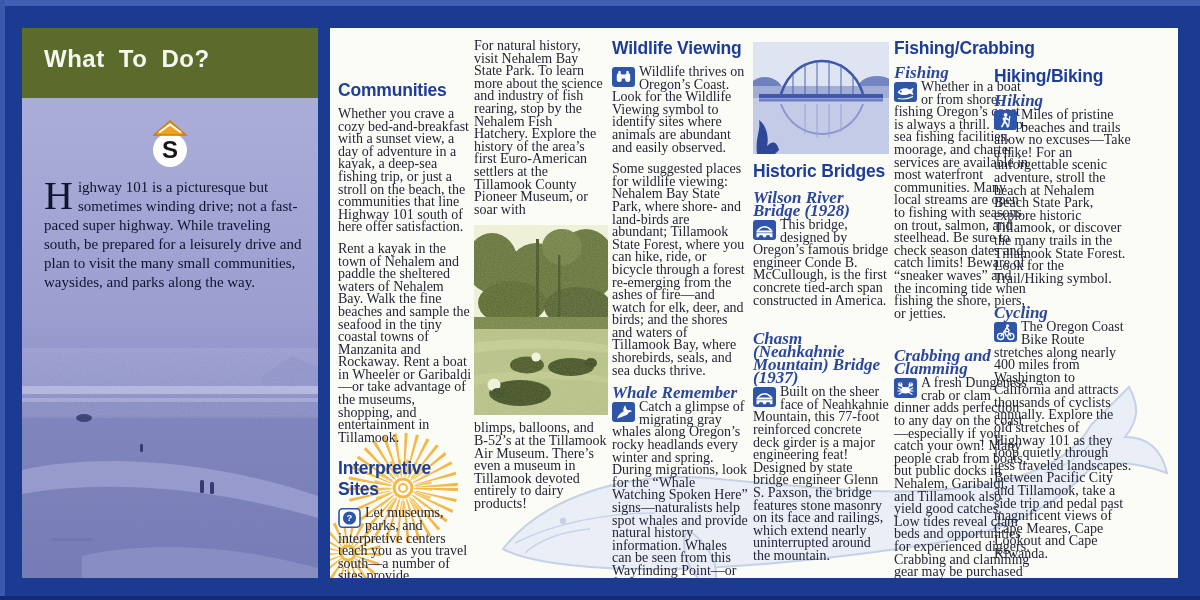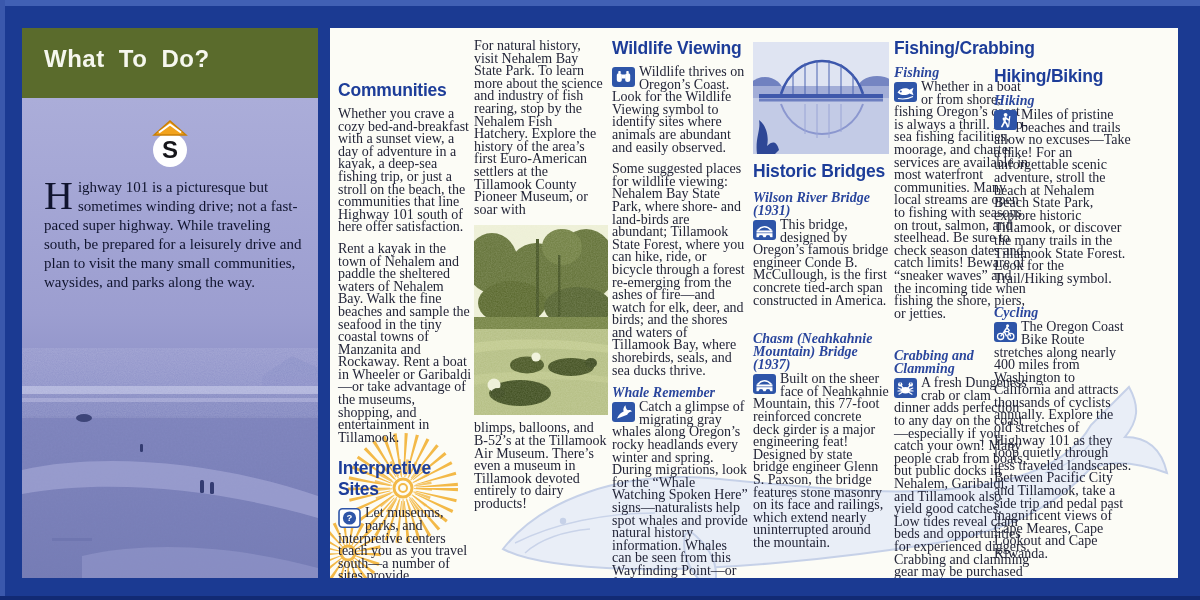--- a/index.html
+++ b/index.html
@@ -29,21 +29,21 @@
   .col{position:absolute;top:0;height:550px;z-index:2;}
   .c1{left:8px;width:134px;margin-top:42px;}
   .c2{left:144px;width:134px;}
   .c3{left:282px;width:136px;}
   .c4{left:423px;width:136px;}
   .c5{left:564px;width:136px;}
   .c6{left:664px;width:138px;margin-top:28px;}
 
   h2.head{margin:10px 0 7px;font-family:"Liberation Sans",sans-serif;font-weight:bold;
     font-size:17.5px;letter-spacing:-.2px;color:#1d3d99;}
-  .sub{margin:9px 0 2px;font-style:italic;font-weight:600;font-size:14px;color:#2a469d;line-height:13px;}
+  .sub{margin:9px 0 2px;font-style:italic;font-weight:600;font-size:17px;color:#2a469d;line-height:13px;}
   p.body{margin:0 0 9px;font-size:14px;line-height:12.6px;color:#232538;}
   .icobox{float:left;width:23px;height:20px;margin:1px 4px 1px 0;}
   .icobox svg{display:block;}
   .photo{display:block;margin:4px 0 7px;}
 
   .clearfix::after{content:"";display:block;clear:both;}
 </style>
 </head>
 <body>
 
@@ -270,21 +270,21 @@
       <g stroke="#9aa5d6" stroke-width="1">
         <line x1="52" y1="62" x2="52" y2="92"></line>
           <line x1="64" y1="62" x2="64" y2="96"></line>
         <line x1="76" y1="62" x2="76" y2="96"></line>
           <line x1="88" y1="62" x2="88" y2="90"></line>
       </g>
       <path d="M4 112 C 2 96 8 88 6 78 C 14 84 16 96 14 104 C 20 98 24 100 26 108 L22 112 Z" fill="#2e4796"></path>
     </svg>
 
     <h2 class="head" style="margin-top:6px">Historic Bridges</h2>
-    <div class="sub">Wilson River Bridge (1931)</div>
+    <div class="sub">Wilson River Bridge (1928)</div>
     <div class="clearfix">
       <span class="icobox">
         <svg width="23" height="20" viewBox="0 0 23 20">
           <rect width="23" height="20" rx="3" fill="#2e55a8"></rect>
           <path d="M4.5 10.5 Q11.5 3 18.5 10.5" fill="none" stroke="#ffffff" stroke-width="1.6"></path>
           <rect x="3.5" y="10.5" width="16" height="2" fill="#ffffff"></rect>
           <rect x="3.5" y="13.2" width="16" height="4" fill="#ffffff"></rect>
           <circle cx="8" cy="17.2" r="2.3" fill="#2e55a8"></circle>
           <circle cx="15" cy="17.2" r="2.3" fill="#2e55a8"></circle>
         </svg>

